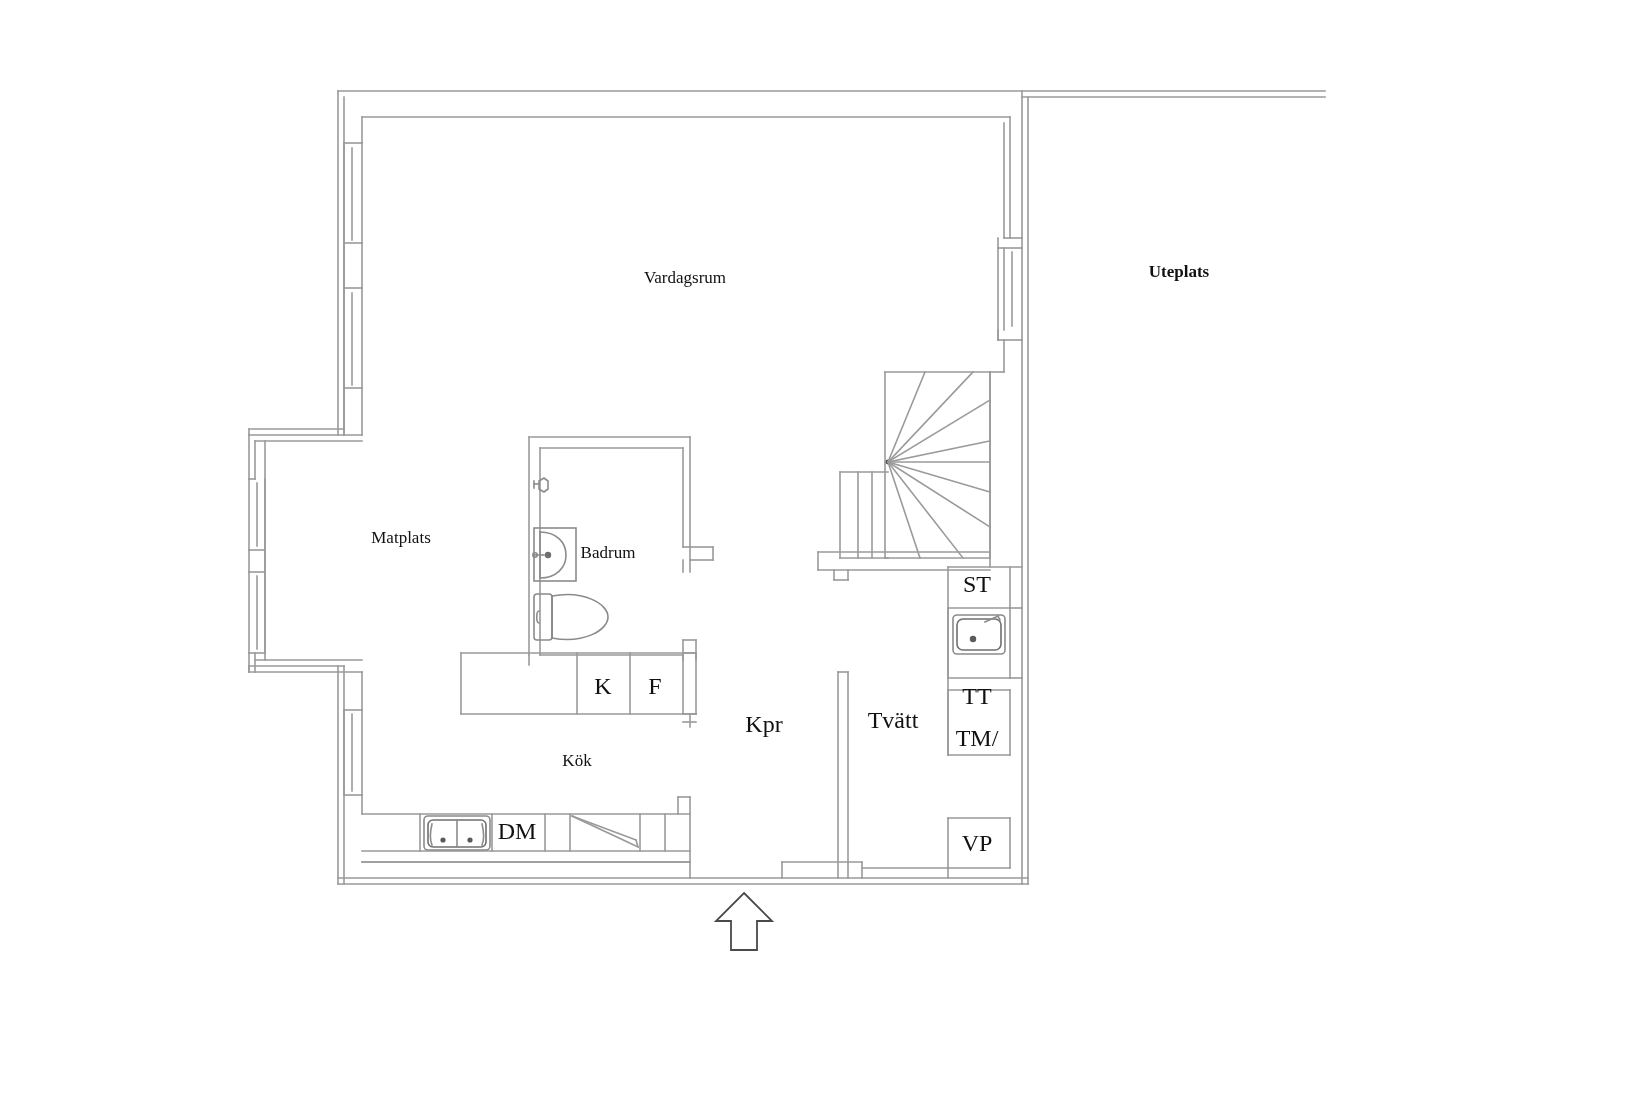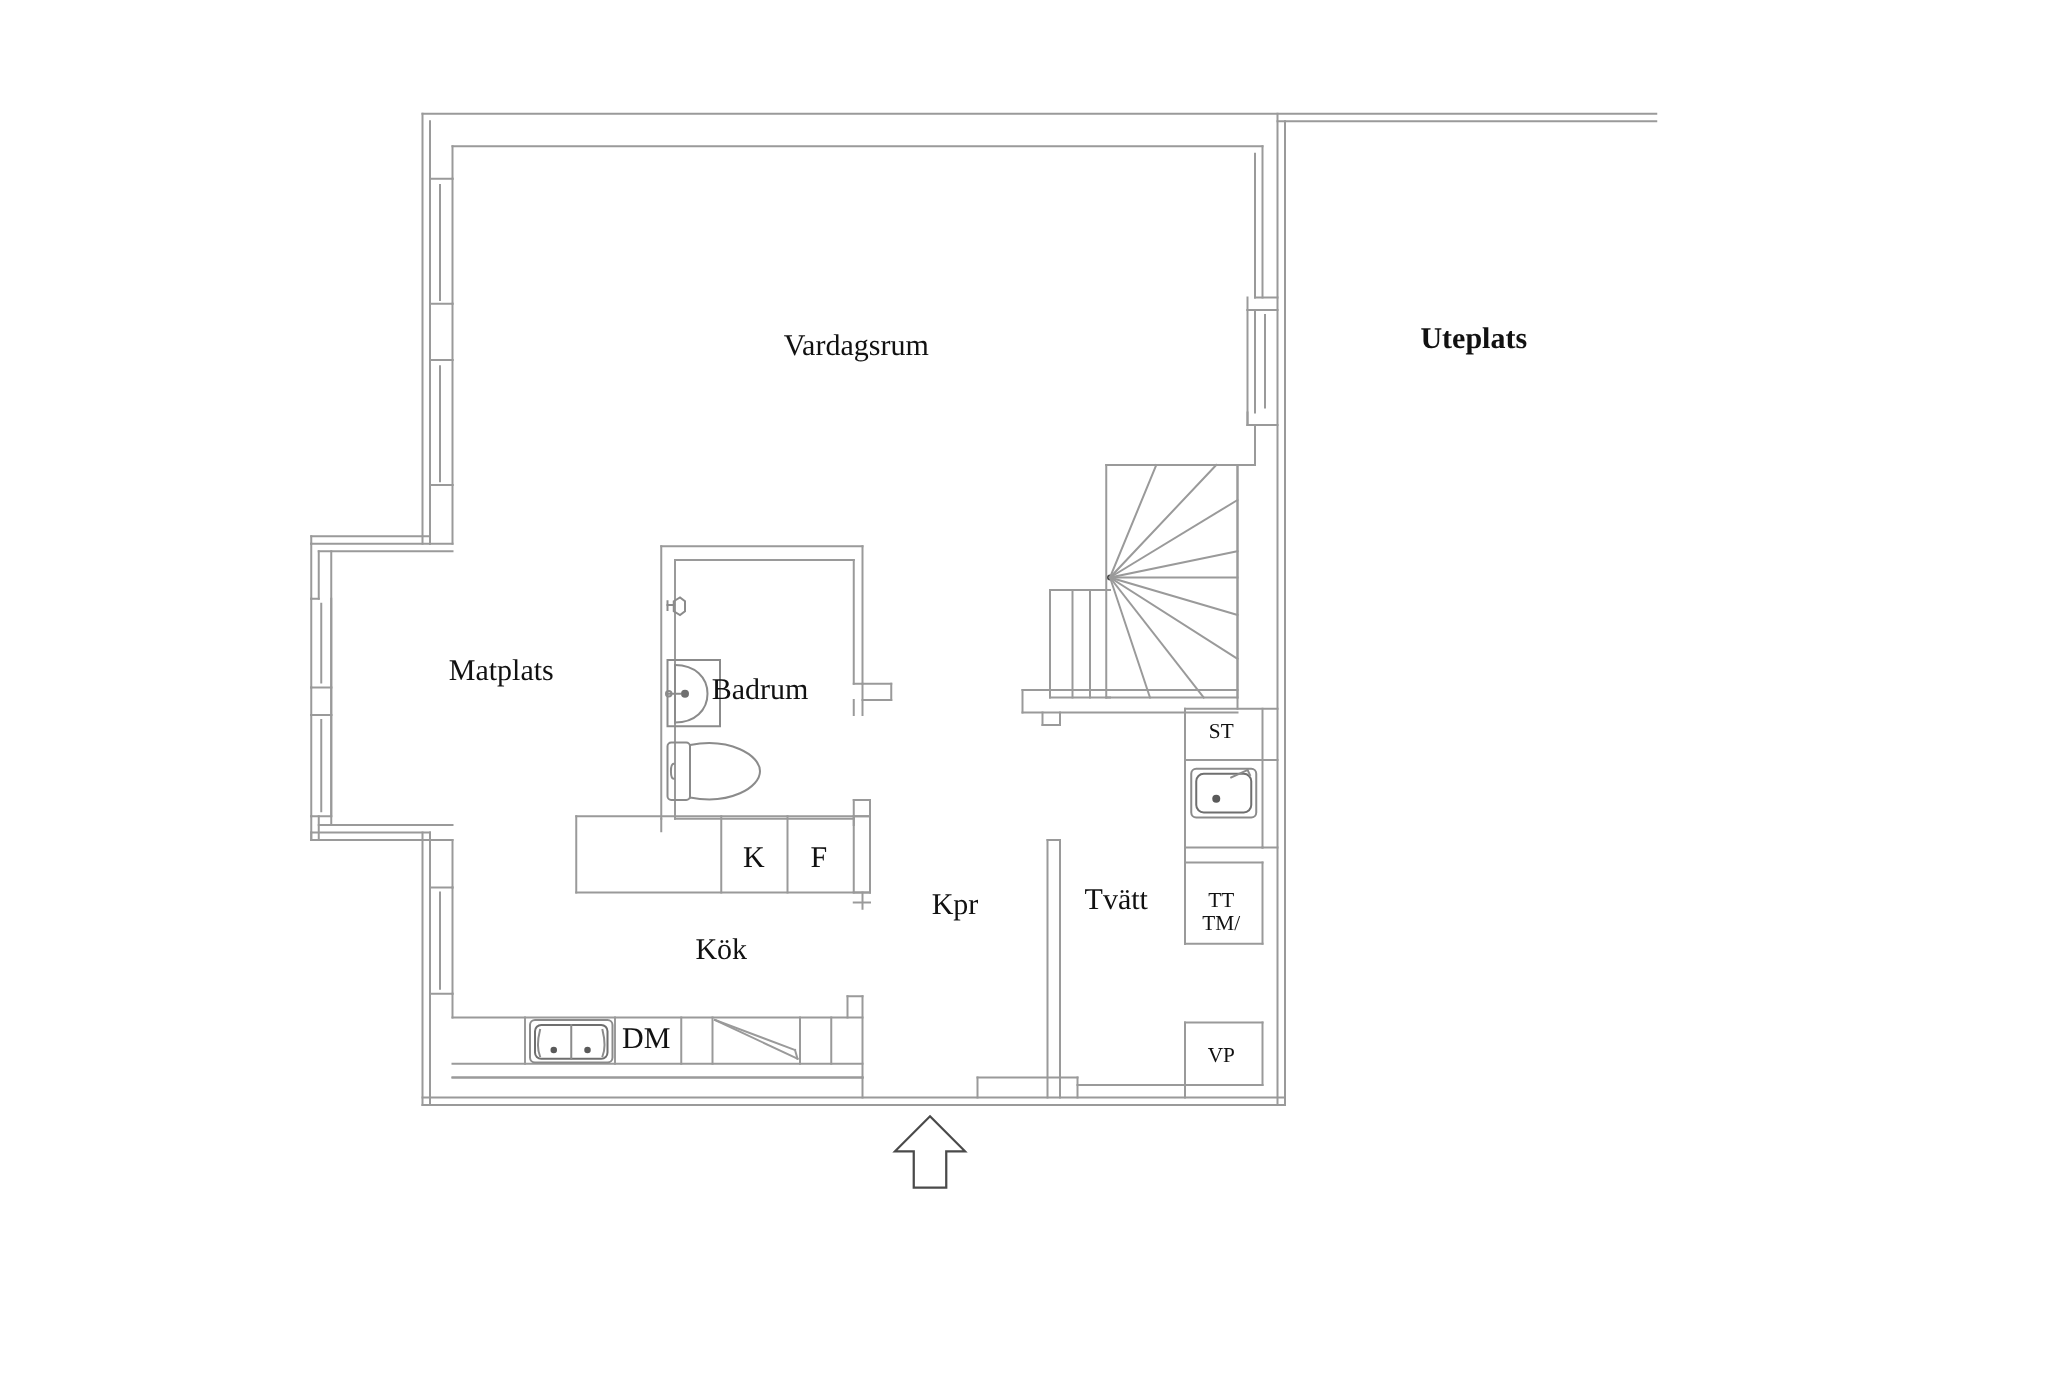--- a/index.html
+++ b/index.html
@@ -30,23 +30,23 @@
   .room-label {
     position: absolute;
     font-family: "Liberation Serif", "DejaVu Serif", serif;
     color: #111111;
     white-space: nowrap;
     transform: translate(-50%, -50%);
     text-align: center;
     line-height: 1.15;
     user-select: none;
   }
-  .lbl-lg { font-size: 24px; }
+  .lbl-lg { font-size: 17px; }
   .lbl-md { font-size: 24px; }
-  .lbl-sm { font-size: 17px; }
+  .lbl-sm { font-size: 24px; }
 </style>
 </head>
 <body>
 
 <div id="plan-root">
 
   <svg id="floorplan" viewBox="0 0 1650 1100">
     <g fill="none" stroke="#9a9a9a" stroke-width="1.6" stroke-linecap="square" stroke-linejoin="miter">
 
       <g>
@@ -361,17 +361,17 @@
   <div class="room-label lbl-md" style="left:603px; top:687px;">K</div>
 
   <div class="room-label lbl-md" style="left:655px; top:687px;">F</div>
 
   <div class="room-label lbl-md" style="left:517px; top:832px;">DM</div>
 
   <div class="room-label lbl-sm" style="left:977px; top:585px;">ST</div>
 
   <div class="room-label lbl-sm" style="left:977px; top:712px;margin-top:27px;">TM/</div>
 
-  <div class="room-label lbl-sm" style="left:977px; top:720px;font-family:Liberation Serif, serif;">TT</div>
+  <div class="room-label lbl-sm" style="left:977px; top:697px;font-family:Liberation Serif, serif;">TT</div>
 
   <div class="room-label lbl-sm" style="left:977px; top:844px;">VP</div>
 
 </div>
 
 </body></html>

